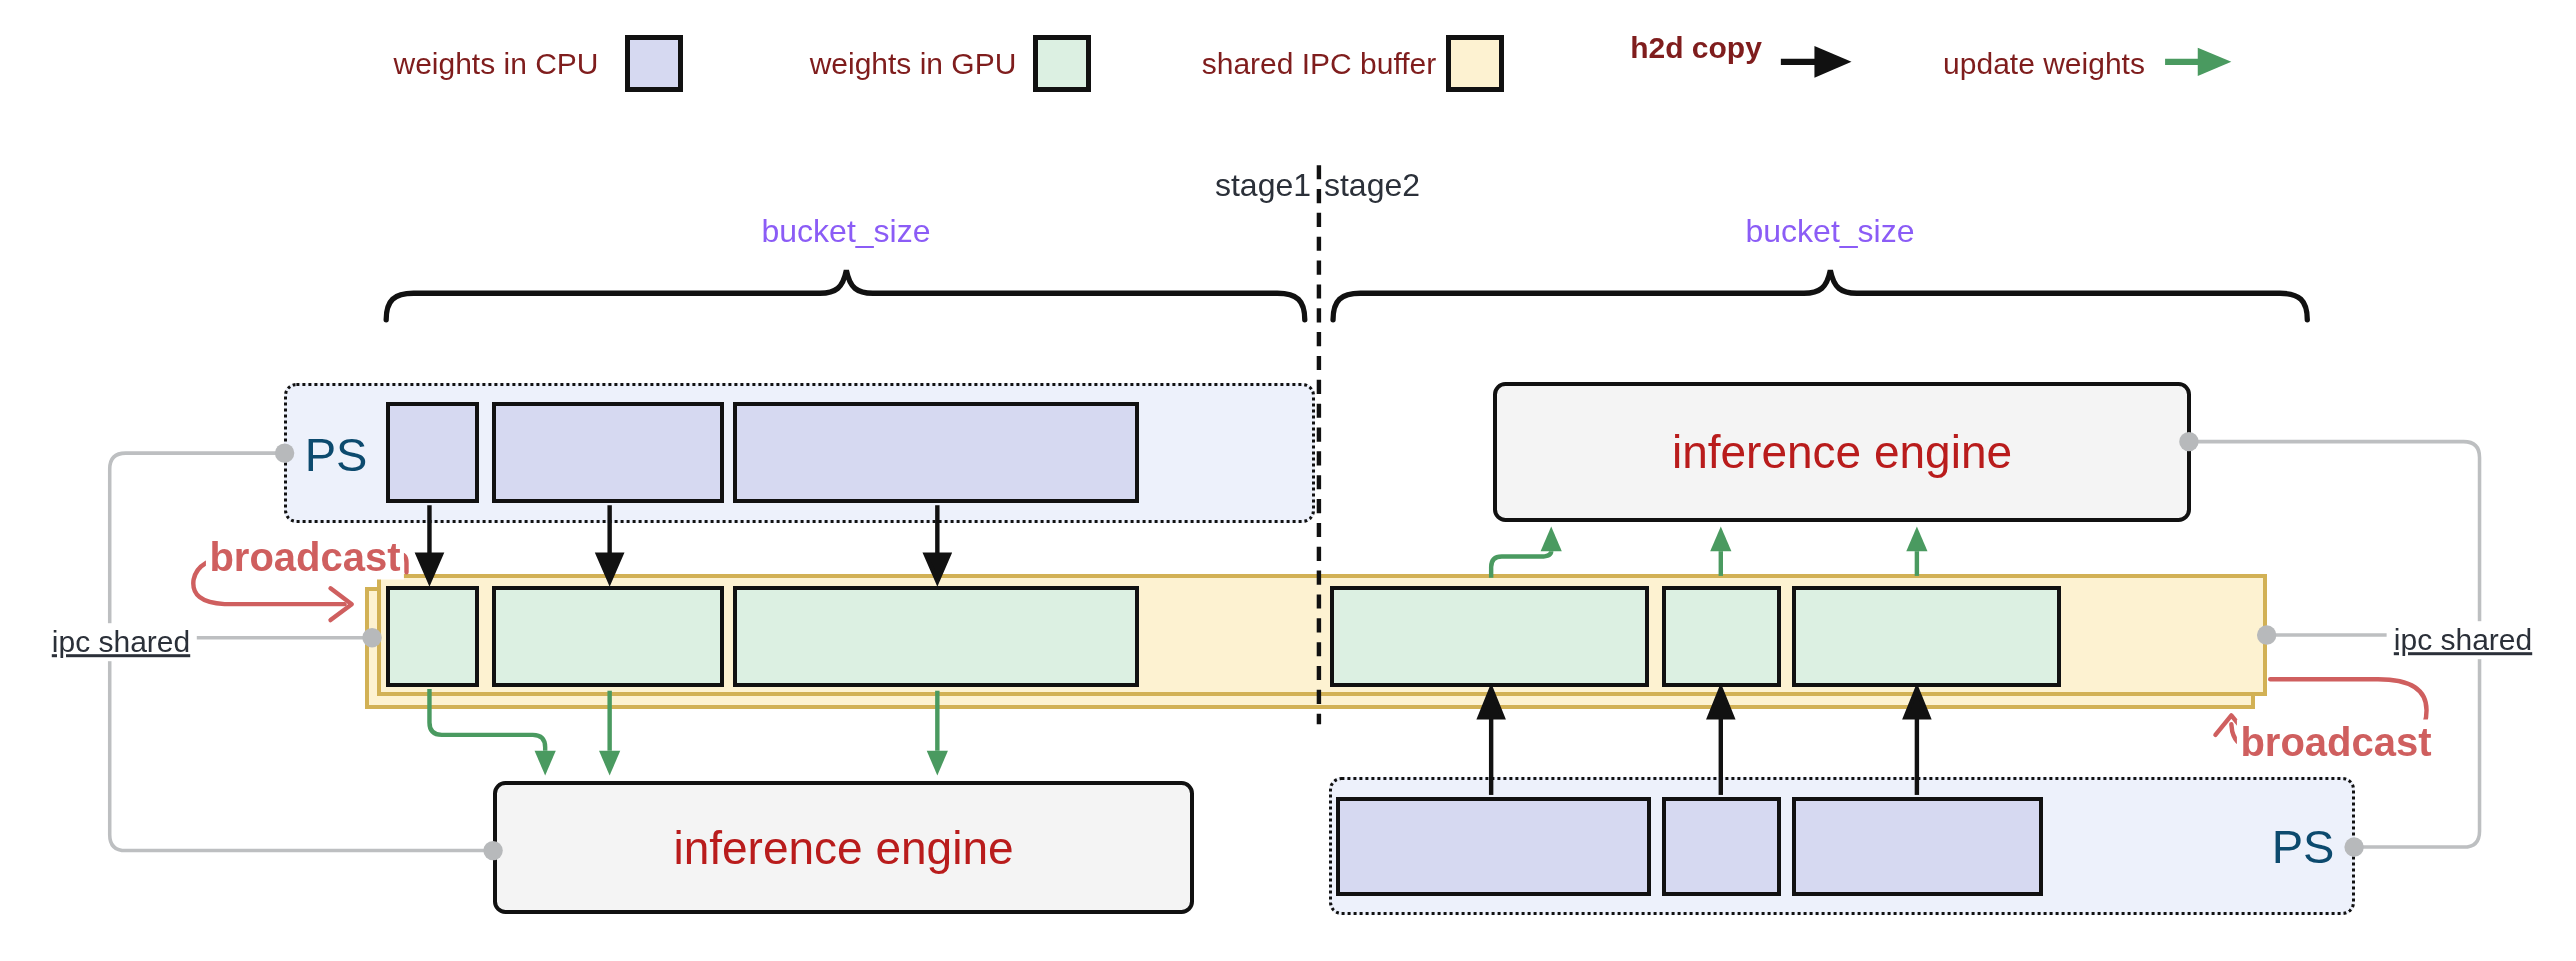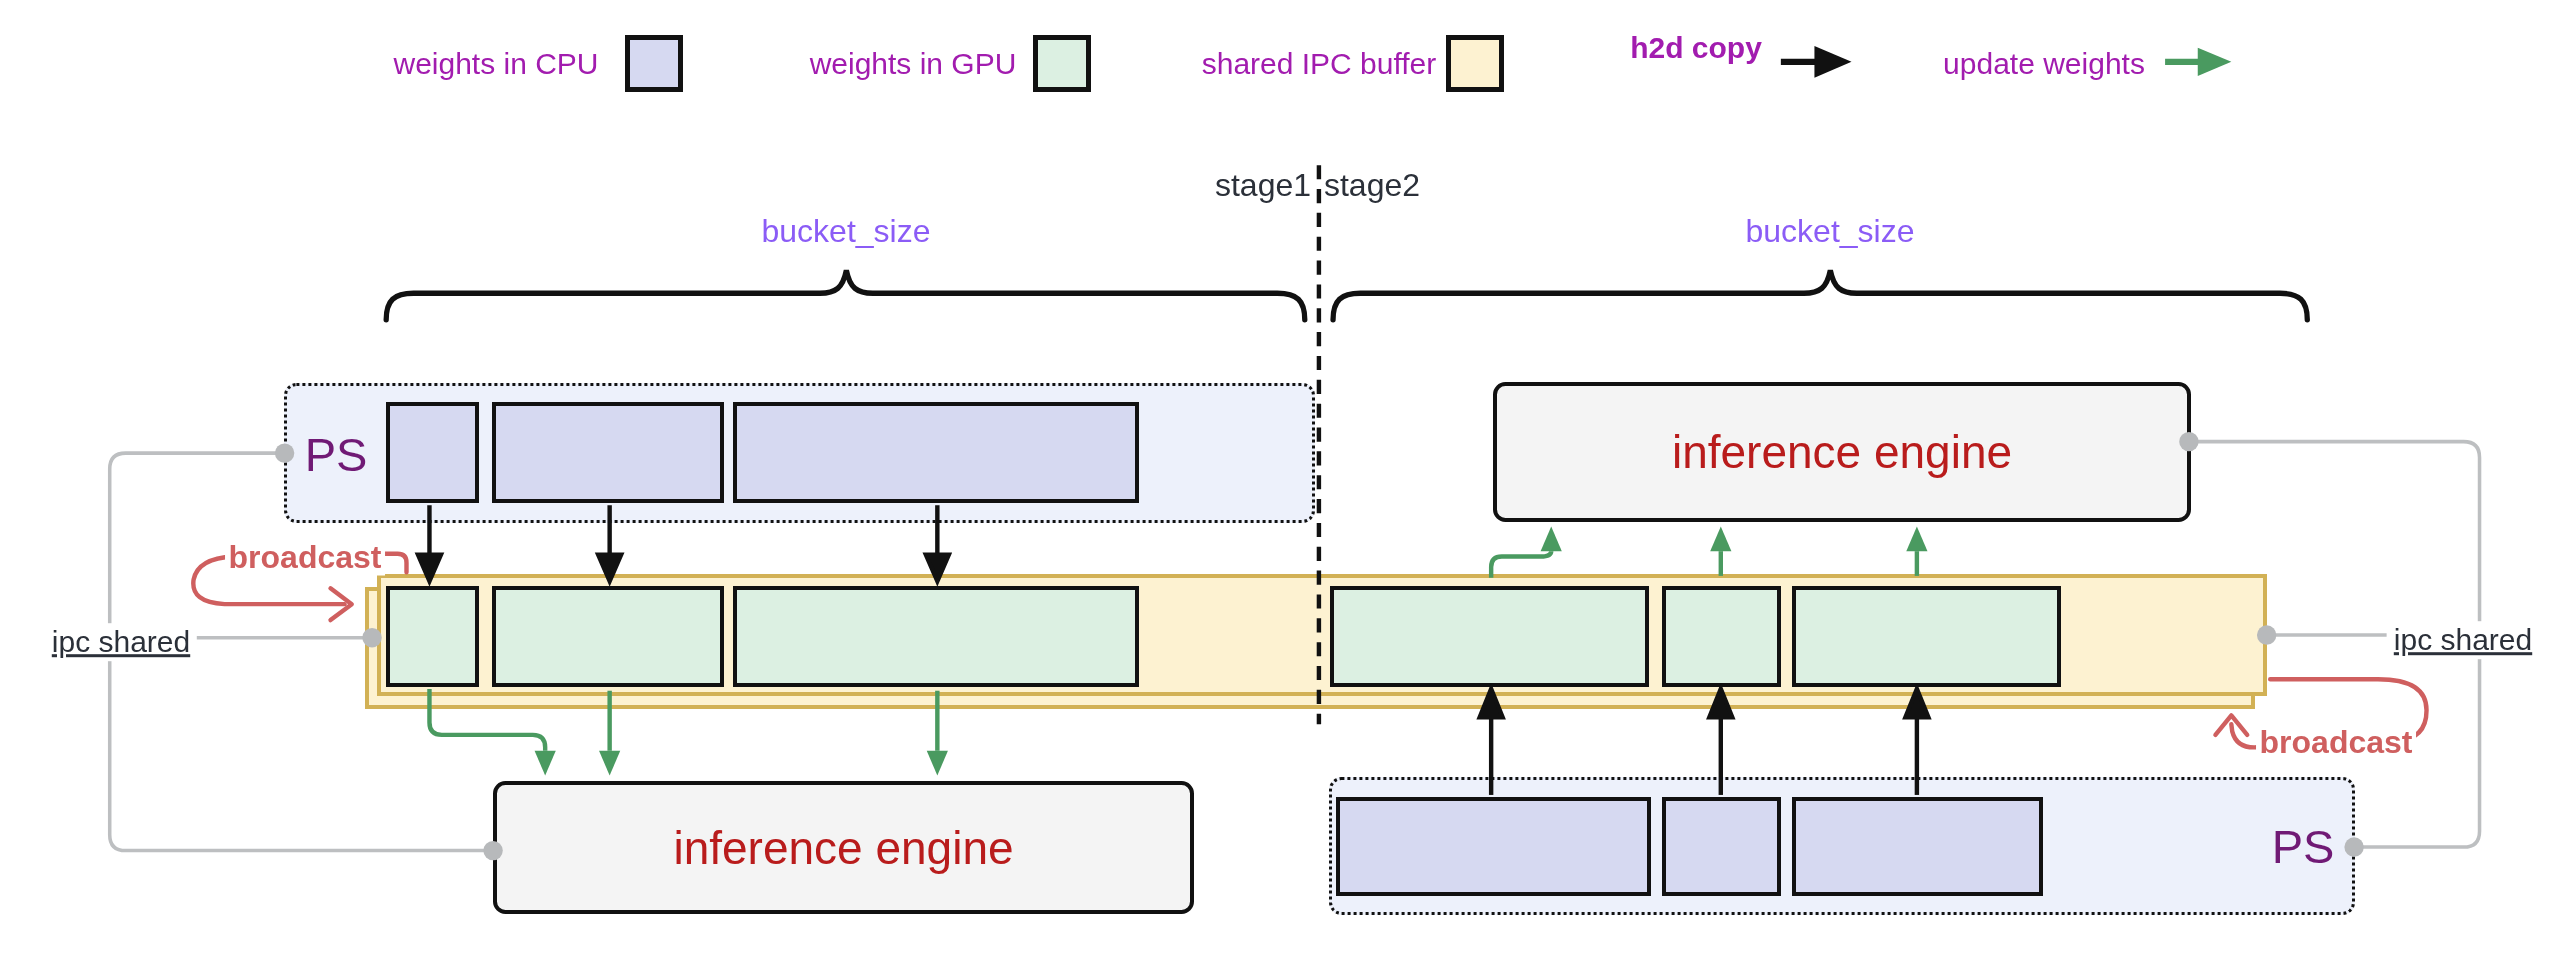--- a/index.html
+++ b/index.html
@@ -2,27 +2,27 @@
 <html style="font-size:14px"><head>
 <meta charset="utf-8">
 <style>
   html,body{margin:0;padding:0;background:#ffffff;}
   .canvas{
     position:relative;width:2576px;height:961px;overflow:hidden;
     font-family:"Liberation Sans",sans-serif;color:#2b3039;background:#ffffff;
   }
   .abs{position:absolute;}
   .ctr{transform:translate(-50%,-50%);white-space:nowrap;}
-  .label{font-size:30px;color:#a21caf;}
+  .label{font-size:30px;color:#7f1d1d;}
   .stage-label{font-size:32px;color:#2b3039;}
   .bucket-label{font-size:32px;color:#8b5cf6;}
-  .ps-label{font-size:47px;color:#701a75;}
+  .ps-label{font-size:47px;color:#0c4a6e;}
   .engine-label{font-size:46px;color:#b91c1c;}
   .ipc-label{font-size:30px;color:#2b3039;background:#ffffff;padding:1.8px 7px;text-decoration:underline;}
-  .broadcast-label{font-size:32px;font-weight:bold;color:#cf5f5f;background:#ffffff;padding:0 3.5px;}
+  .broadcast-label{font-size:40px;font-weight:bold;color:#cf5f5f;background:#ffffff;padding:0 3.5px;}
   .swatch{width:58px;height:57px;border:5.3px solid #111;box-sizing:border-box;}
   .sw-cpu{background:#d6d9f1;}
   .sw-gpu{background:#dcf0e2;}
   .sw-ipc{background:#fdf2d1;}
   .buffer{background:#fdf2d1;border:4.4px solid #d2b155;box-sizing:border-box;}
   .gbox{background:#dcf0e2;border:4.4px solid #111;box-sizing:border-box;}
   .pbox{background:#d6d9f1;border:4.4px solid #111;box-sizing:border-box;}
   .psbox{background:#edf1fb;border:3.5px dotted #111;border-radius:12.4px;box-sizing:border-box;}
   .engine{background:#f4f4f4;border:4.4px solid #111;border-radius:12.4px;box-sizing:border-box;
           display:flex;align-items:center;justify-content:center;}

